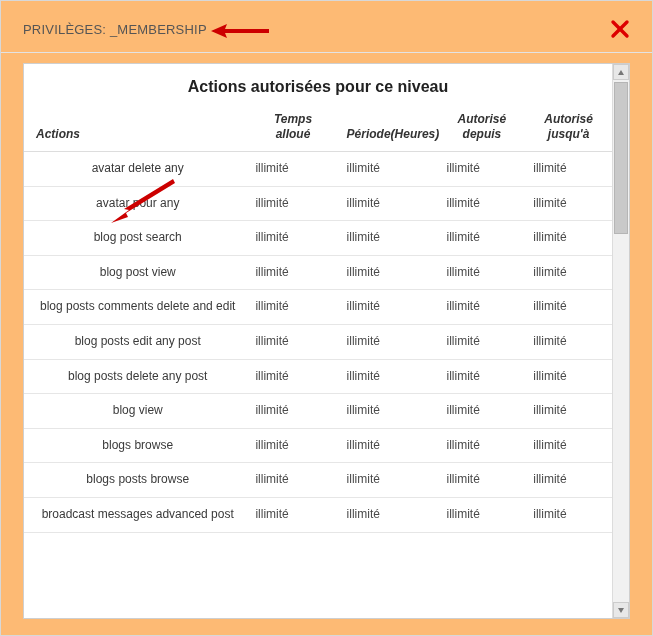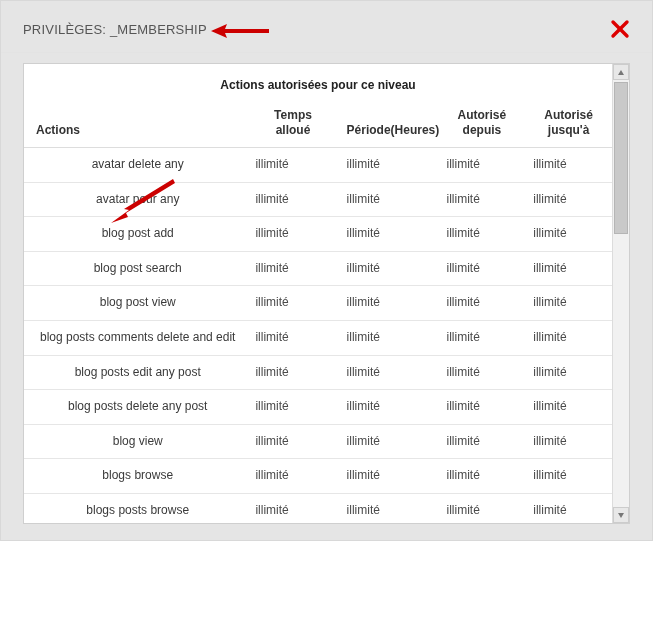--- a/index.html
+++ b/index.html
@@ -14,22 +14,22 @@
     height: 636px;
     background: #ffffff;
     overflow: hidden;
     box-sizing: border-box;
   }
   .modal {
     position: absolute;
     left: 0;
     top: 0;
     width: 653px;
-    height: 541px;
-    background: #e5e5e5;
+    height: 636px;
+    background: #fdba74;
     border: 1px solid #d8d8d8;
     box-sizing: border-box;
   }
   .modal-header {
     position: relative;
     height: 52px;
     border-bottom: 1px solid #e3e3e3;
     box-sizing: border-box;
   }
   .modal-title {
@@ -82,40 +82,41 @@
   .panel-inner {
     position: absolute;
     left: 0;
     top: 0;
     right: 17px;
     bottom: 0;
     overflow: hidden;
   }
   .panel-title {
     text-align: center;
-    font-size: 12px;
+    font-size: 16px;
     font-weight: bold;
     color: #222222;
     padding: 14px 0 12px 0;
   }
   table.perm {
     width: 100%;
     border-collapse: collapse;
     table-layout: fixed;
     font-size: 12px;
     color: #444444;
   }
   table.perm th {
     font-size: 12px;
     font-weight: bold;
     color: #333333;
     vertical-align: bottom;
     padding: 4px 8px 9px 8px;
     border-bottom: 1px solid #dddddd;
     line-height: 1.25;
+    font-style: italic;
   }
   table.perm th.col-action {
     text-align: left;
     padding-left: 12px;
   }
   table.perm th.col-val {
     text-align: center;
   }
   table.perm td {
     padding: 9px 8px;
@@ -235,27 +236,20 @@
           <tbody>
             <tr>
               <td class="cell-action">avatar delete any</td>
               <td class="cell-val">illimité</td>
               <td class="cell-val">illimité</td>
               <td class="cell-val">illimité</td>
               <td class="cell-val">illimité</td>
             </tr>
             <tr>
               <td class="cell-action">avatar pour any</td>
-              <td class="cell-val">illimité</td>
-              <td class="cell-val">illimité</td>
-              <td class="cell-val">illimité</td>
-              <td class="cell-val">illimité</td>
-            </tr>
-            <tr>
-              <td class="cell-action">blog post add</td>
               <td class="cell-val">illimité</td>
               <td class="cell-val">illimité</td>
               <td class="cell-val">illimité</td>
               <td class="cell-val">illimité</td>
             </tr>
             <tr>
               <td class="cell-action">blog post search</td>
               <td class="cell-val">illimité</td>
               <td class="cell-val">illimité</td>
               <td class="cell-val">illimité</td>

